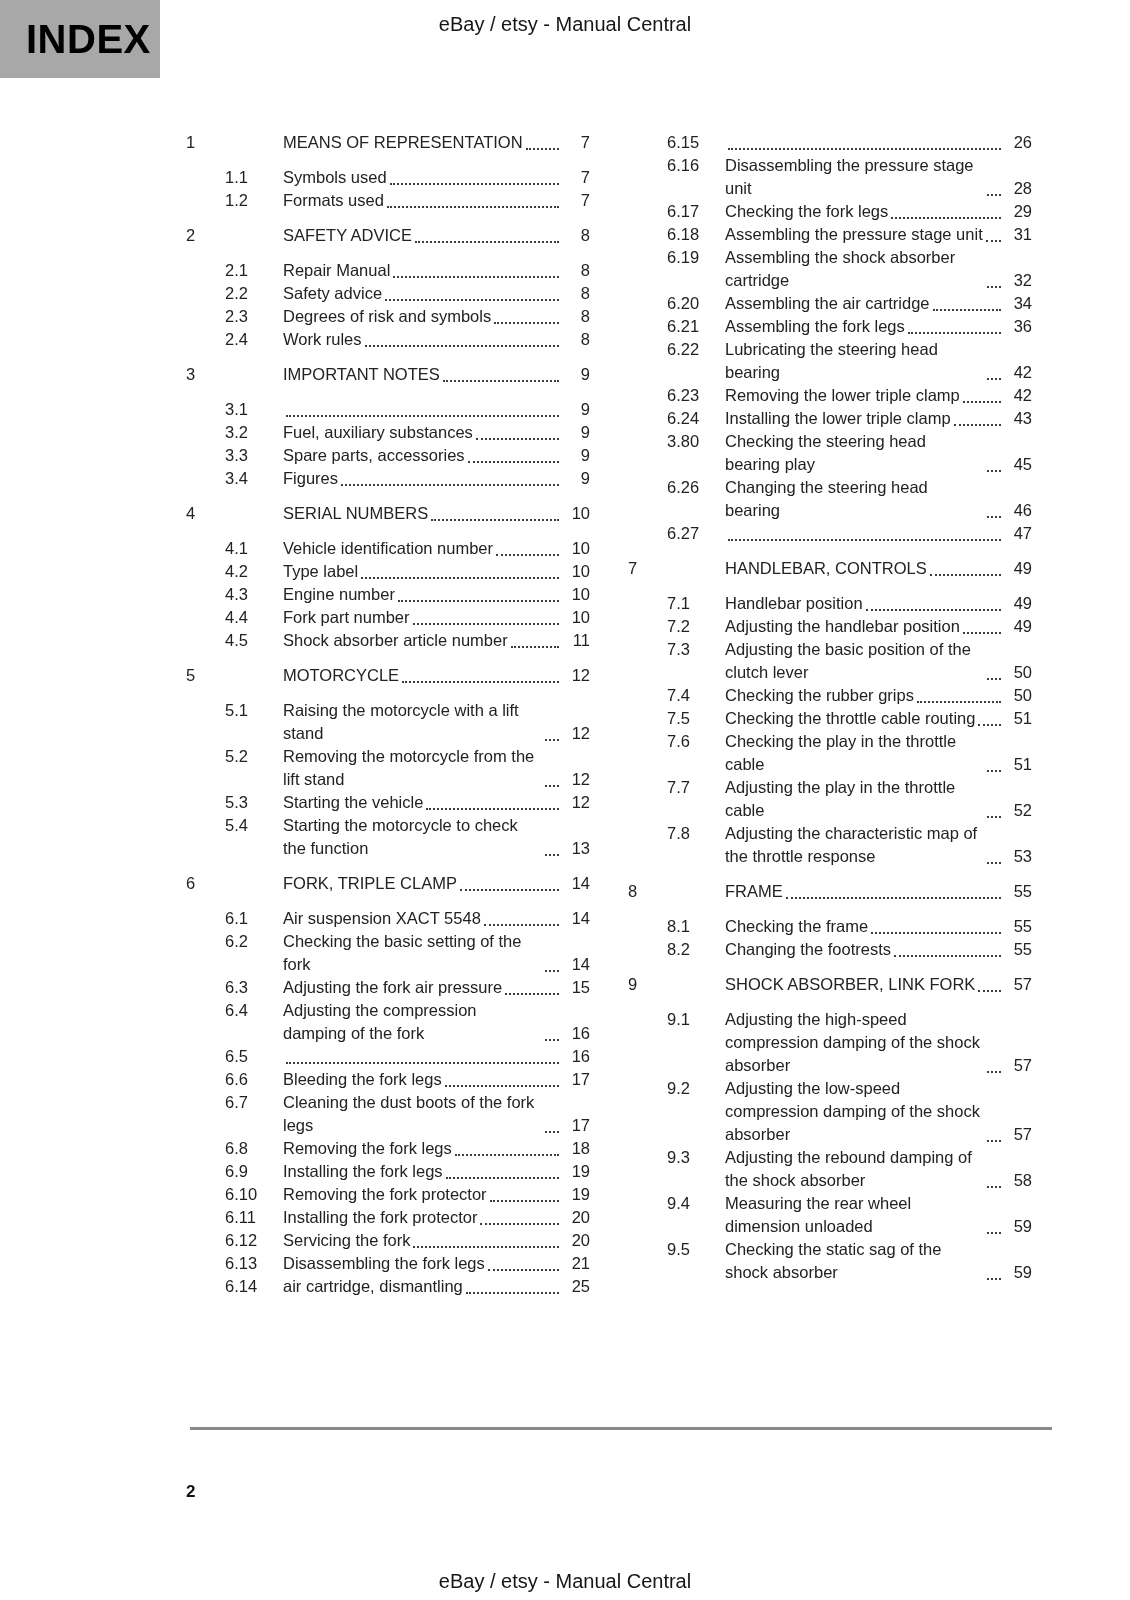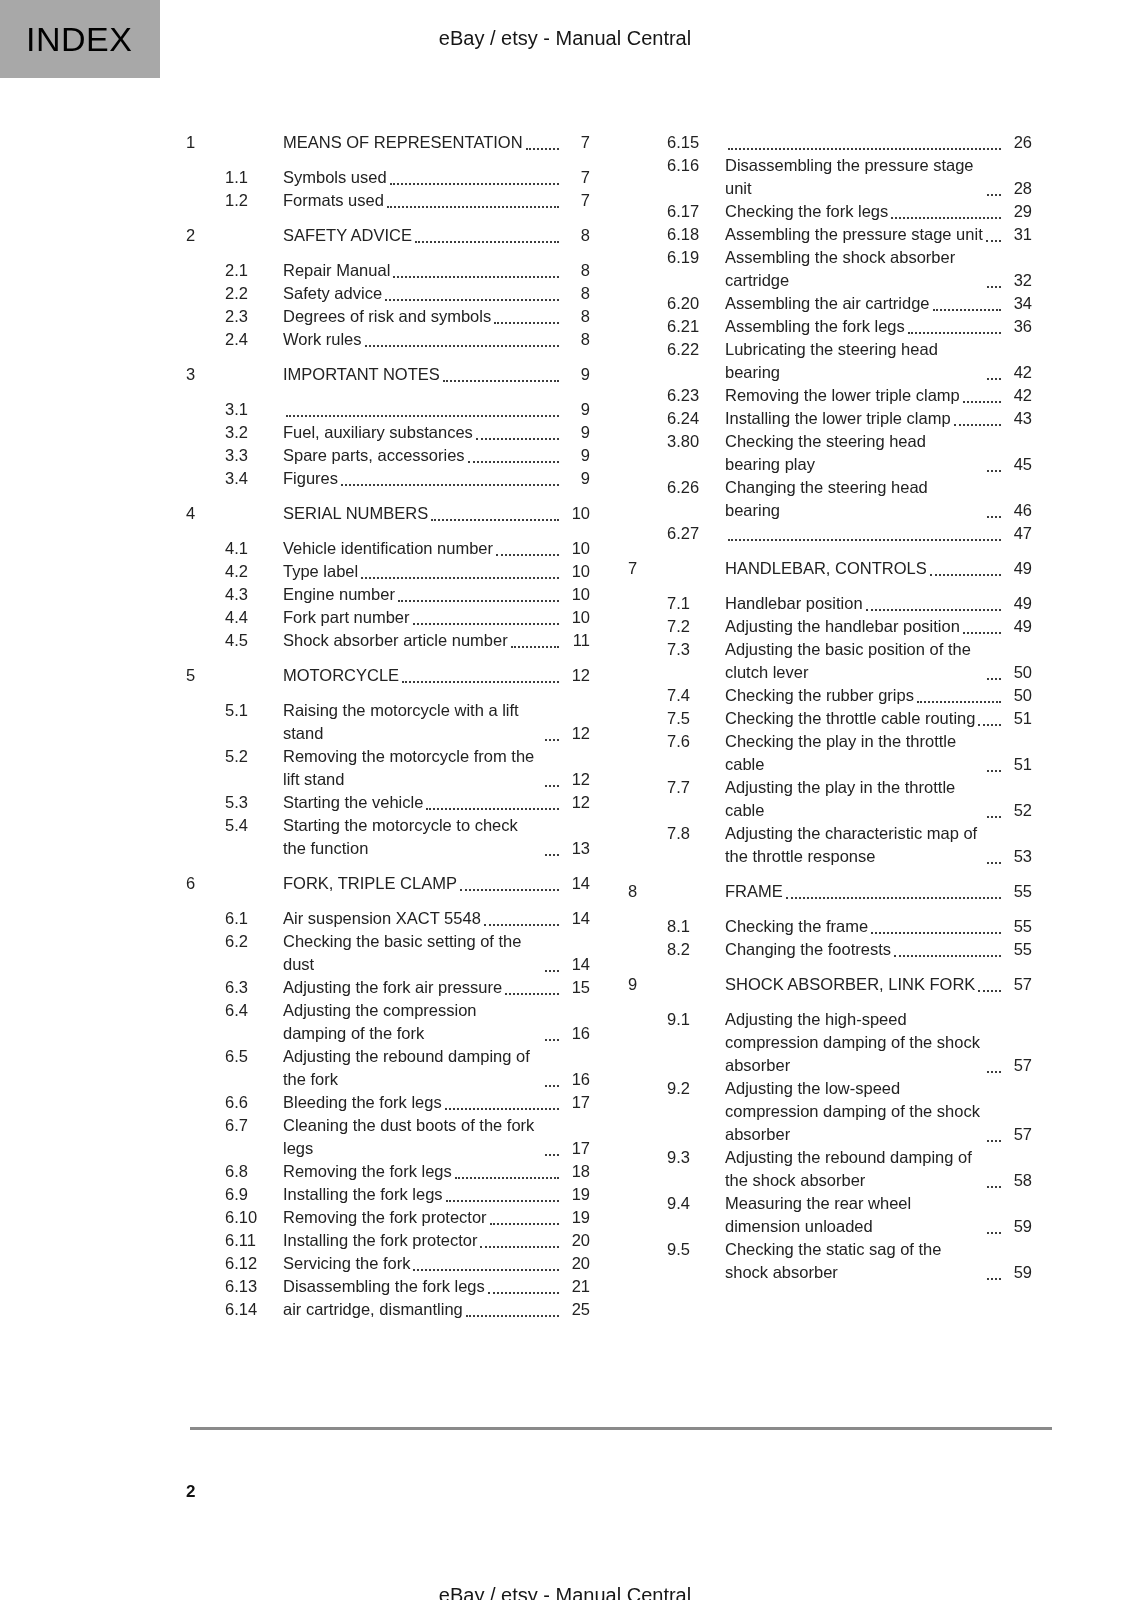--- a/index.html
+++ b/index.html
@@ -11,26 +11,26 @@
     color:#222222;
     overflow:hidden;
   }
   .index-box {
     position:absolute; left:0; top:0;
     width:160px; height:78px;
     background:#a8a8a8;
     display:flex; align-items:center;
   }
   .index-box .index-label {
-    font-weight:normal; font-size:34px; letter-spacing:0.5px;
+    font-weight:bold; font-size:40px; letter-spacing:0.5px;
     color:#000000; margin-left:26px;
   }
   .doc-title {
     position:absolute; left:0; right:0;
-    text-align:center; font-size:20px; color:#161616;margin-top:14px;
+    text-align:center; font-size:20px; color:#161616;
   }
   .doc-title.top    { top:13px; }
   .doc-title.bottom { top:1570px; }
 
   .toc {
     position:absolute; left:186px; top:131px; width:846px;
     display:flex; gap:38px; align-items:flex-start;
   }
   .toc-col { width:404px; flex:none; }
 
@@ -278,21 +278,21 @@
           <span class="e-num">6.1</span>
           <span class="e-body">
             <span class="e-title">Air suspension XACT 5548</span>
             <span class="e-dots"></span>
             <span class="e-page">14</span>
           </span>
         </div>
         <div class="entry section">
           <span class="e-num">6.2</span>
           <span class="e-body">
-            <span class="e-title">Checking the basic setting of the dust</span>
+            <span class="e-title">Checking the basic setting of the fork</span>
             <span class="e-dots"></span>
             <span class="e-page">14</span>
           </span>
         </div>
         <div class="entry section">
           <span class="e-num">6.3</span>
           <span class="e-body">
             <span class="e-title">Adjusting the fork air pressure</span>
             <span class="e-dots"></span>
             <span class="e-page">15</span>
@@ -302,21 +302,20 @@
           <span class="e-num">6.4</span>
           <span class="e-body">
             <span class="e-title">Adjusting the compression damping of the fork</span>
             <span class="e-dots"></span>
             <span class="e-page">16</span>
           </span>
         </div>
         <div class="entry section">
           <span class="e-num">6.5</span>
           <span class="e-body">
-            <span class="e-title">Adjusting the rebound damping of the fork</span>
             <span class="e-dots"></span>
             <span class="e-page">16</span>
           </span>
         </div>
         <div class="entry section">
           <span class="e-num">6.6</span>
           <span class="e-body">
             <span class="e-title">Bleeding the fork legs</span>
             <span class="e-dots"></span>
             <span class="e-page">17</span>

